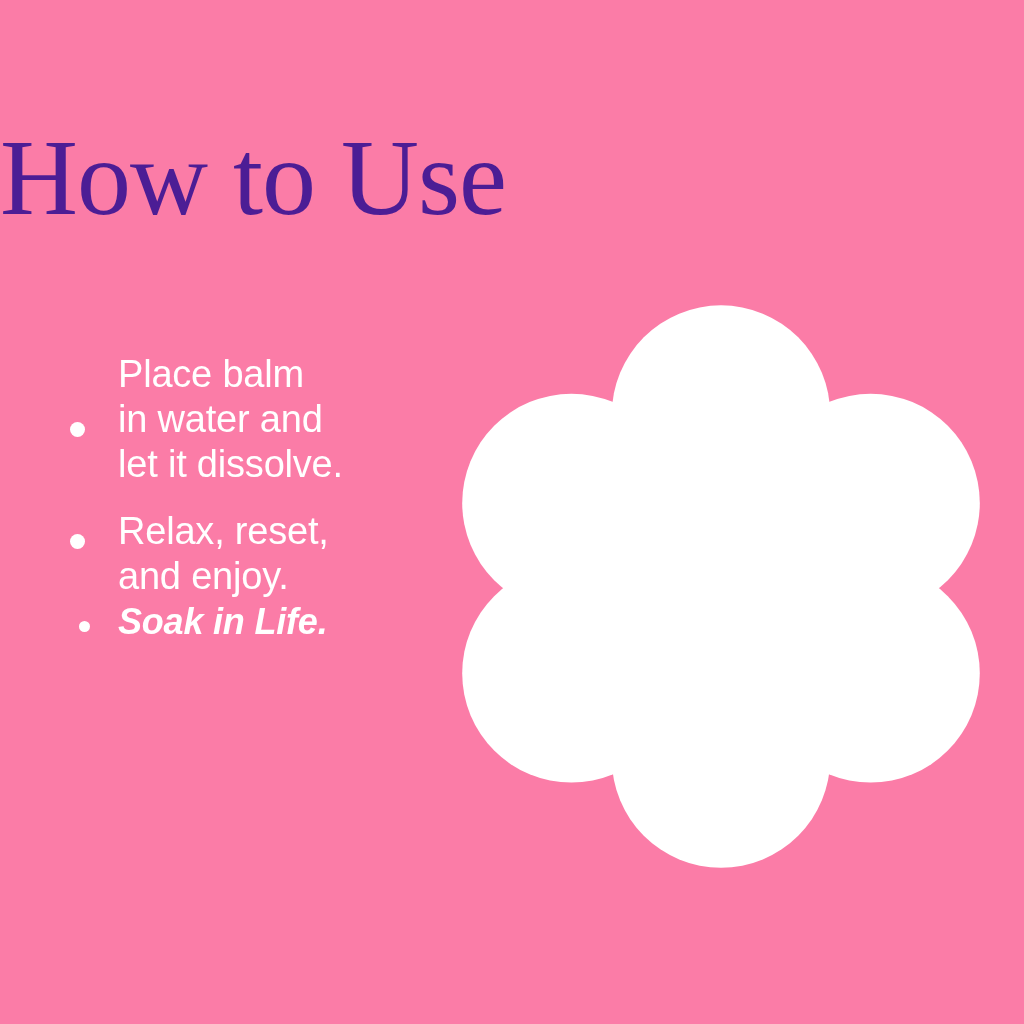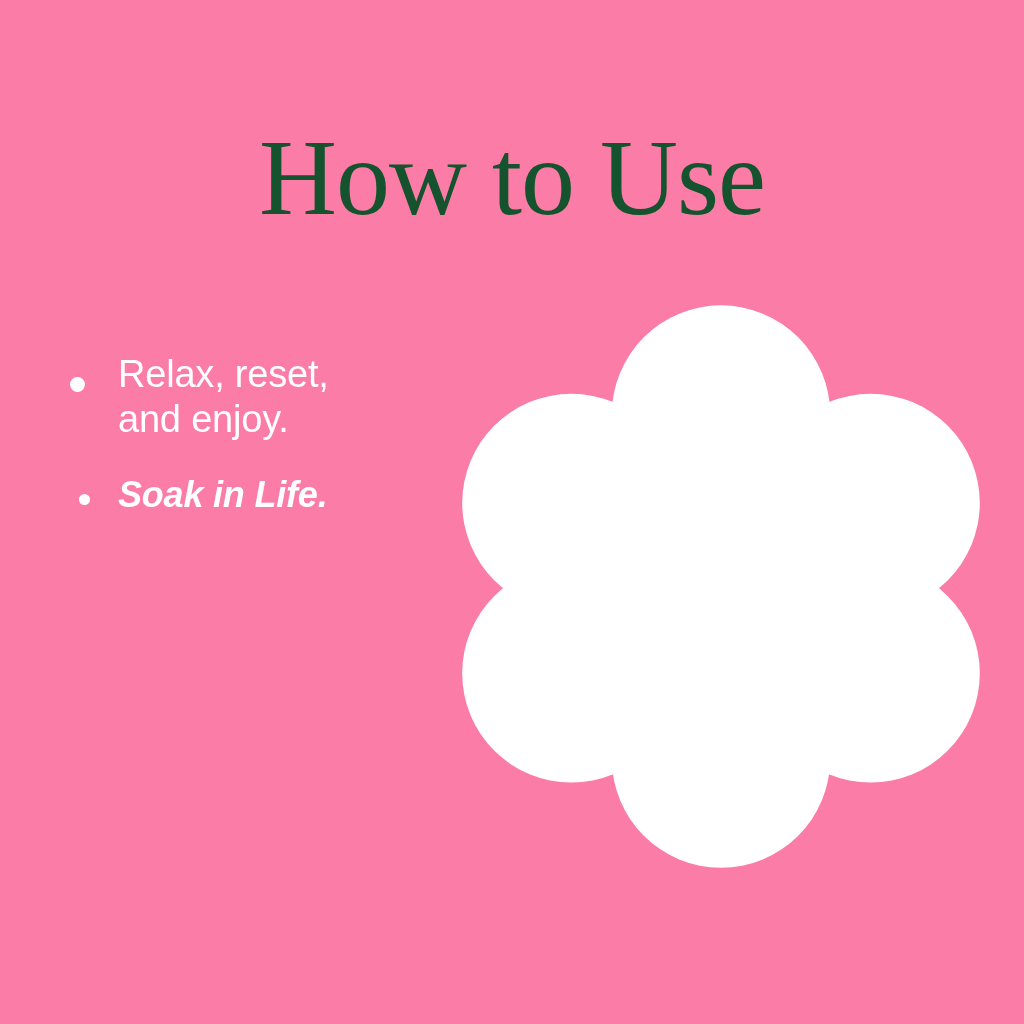--- a/index.html
+++ b/index.html
@@ -16,26 +16,26 @@
     background: #fb7ca7;
     font-family: "Liberation Sans", sans-serif;
   }
 
   
   #title {
     position: absolute;
     left: 0;
     top: 124px;
     width: 1024px;
-    text-align: center;
+    text-align: left;
     font-family: "Liberation Serif", serif;
     font-size: 108px;
     line-height: 1.0;
     font-weight: 400;
-    color: #14532d;
+    color: #4c1d95;
     letter-spacing: -1px;
     white-space: nowrap;
   }
 
   
   #steps {
     position: absolute;
     left: 60px;
     top: 352px;
     width: 380px;
@@ -58,21 +58,21 @@
     letter-spacing: -0.2px;
     white-space: pre-line;
     margin-left: 58px;
   }
 
   
   #step-1 { margin-bottom: 22px; }
   #step-1 .step-dot { left: 10px; top: 70px; width: 15px; height: 15px; }
 
   
-  #step-2 { margin-bottom: 30px; }
+  #step-2 { }
   #step-2 .step-dot { left: 10px; top: 25px; width: 15px; height: 15px; }
 
   
   #step-3 .step-dot { left: 19px; top: 22px; width: 11px; height: 11px; }
   #step-3 .step-text {
     font-style: italic;
     font-weight: 700;
     font-size: 36px;
   }
 
@@ -96,20 +96,26 @@
 </style>
 </head>
 <body>
 
 <div id="canvas" style="background: rgb(251, 124, 167);">
 
   <div id="title">How to Use</div>
 
   <div id="steps">
 
+    <div class="step" id="step-1">
+      <span class="step-dot"></span>
+      <span class="step-text">Place balm
+in water and
+let it dissolve.</span>
+    </div>
 
     <div class="step" id="step-2">
       <span class="step-dot"></span>
       <span class="step-text">Relax, reset,
 and enjoy.</span>
     </div>
 
     <div class="step" id="step-3">
       <span class="step-dot"></span>
       <span class="step-text">Soak in Life.</span>

